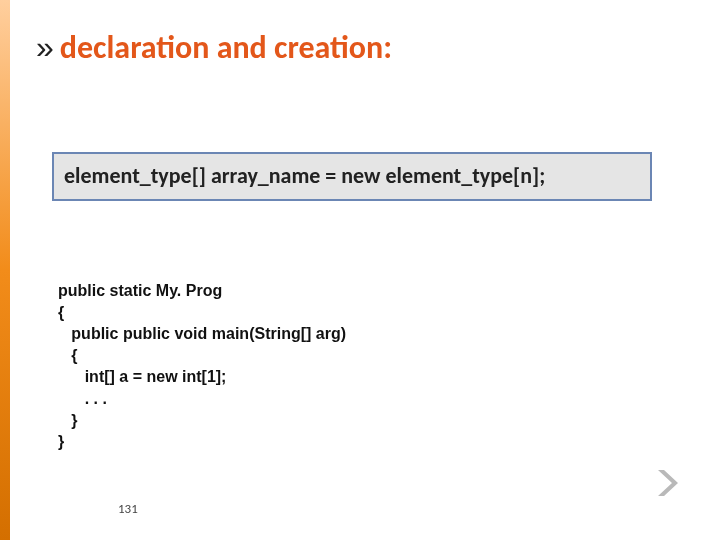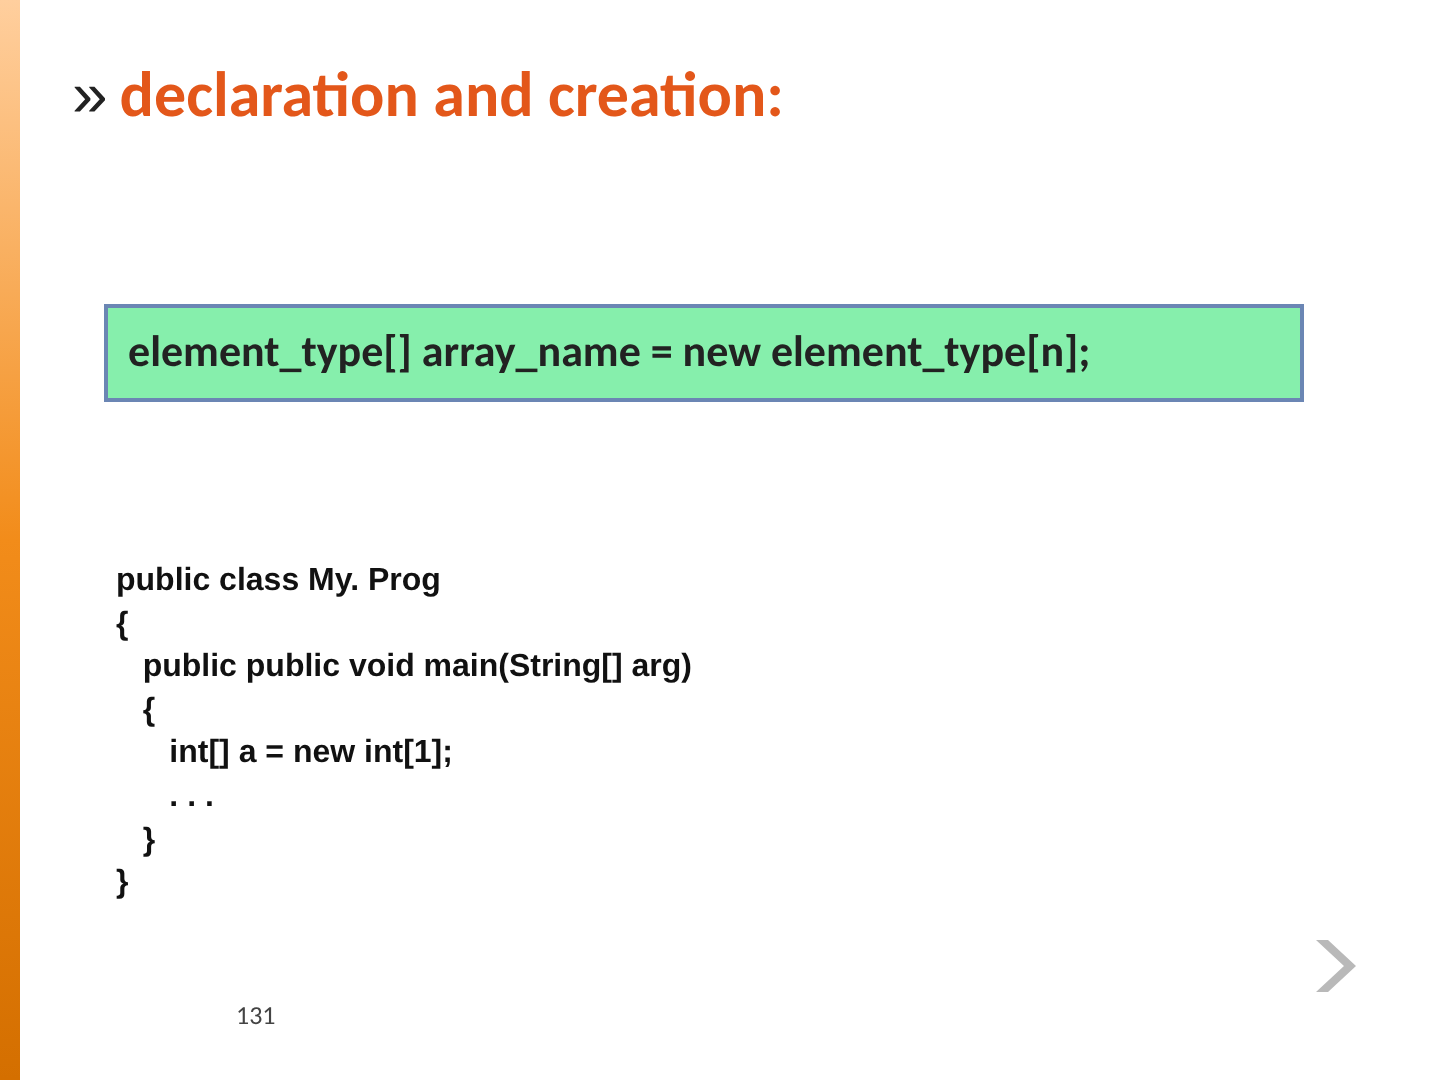--- a/index.html
+++ b/index.html
@@ -39,21 +39,21 @@
     color: #222;
     margin-right: 6px;
   }
   .syntax-box {
     position: absolute;
     left: 52px;
     top: 152px;
     width: 600px;
     padding: 8px 10px 10px 10px;
     border: 2px solid #6b86b4;
-    background: #86efac;
+    background: #e5e5e5;
     font-size: 22px;
     font-weight: 700;
     color: #222;
     box-sizing: border-box;
   }
   .code-block {
     position: absolute;
     left: 58px;
     top: 280px;
     font-family: "Arial", sans-serif;
@@ -92,21 +92,21 @@
   <div class="accent-bar"></div>
 
   <div class="title">
     <span class="chev">»</span><span>declaration and creation:</span>
   </div>
 
   <div class="syntax-box">
     <span>element_type[] array_name = new element_type[n];</span>
   </div>
 
-  <div class="code-block"><span>public class My. Prog</span>
+  <div class="code-block"><span>public static My. Prog</span>
 <span>{</span>
 <span>   public public void main(String[] arg)</span>
 <span>   {</span>
 <span>      int[] a = new int[1];</span>
 <span>      . . .</span>
 <span>   }</span>
 <span>}</span></div>
 
   <div class="page-num">131</div>
 

